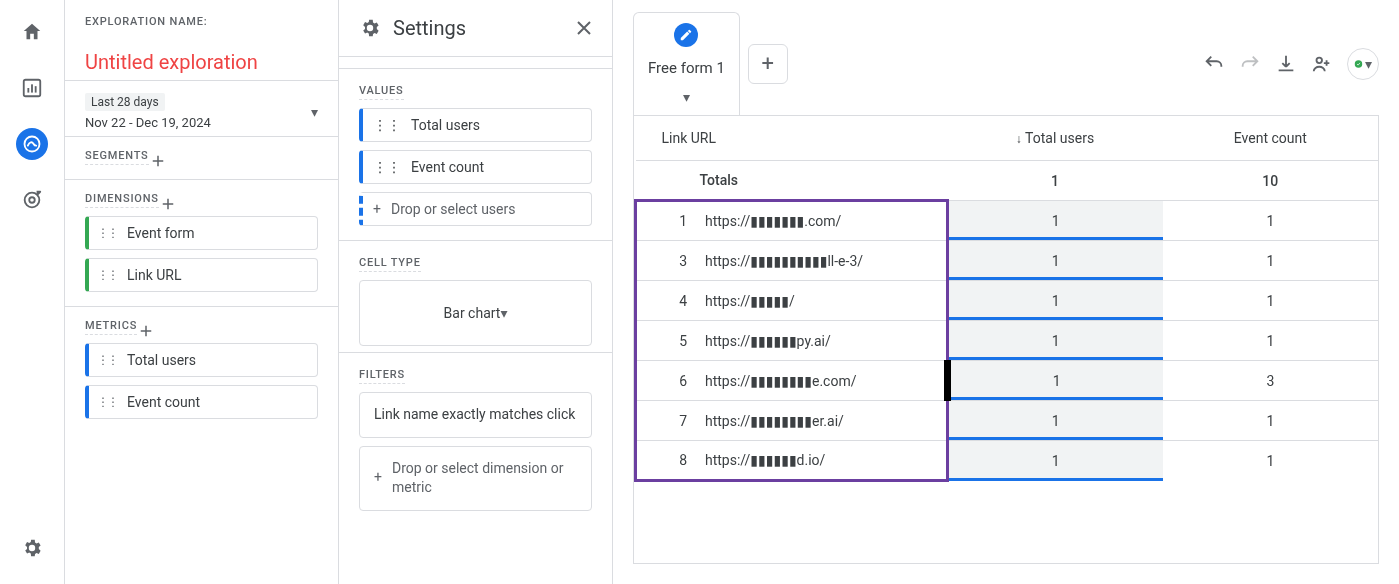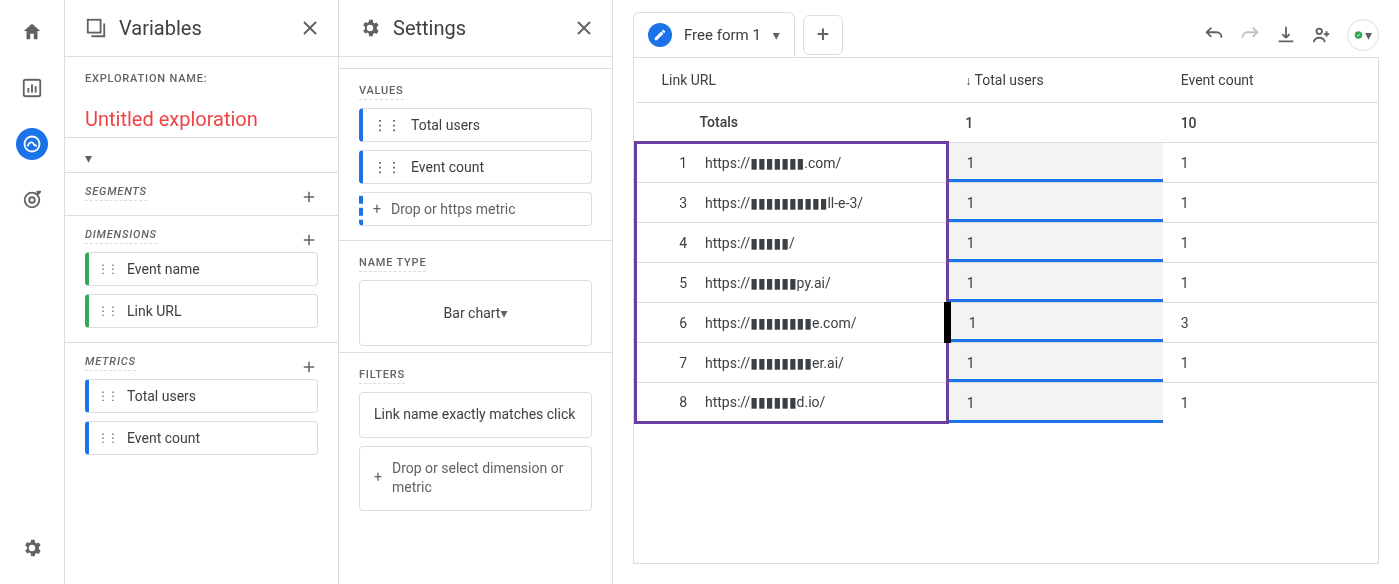--- a/index.html
+++ b/index.html
@@ -15,51 +15,51 @@
 .canvas-panel { flex: 1; border-left: 1px solid #dadce0; display: flex; flex-direction: column; }
 
 .panel-header { display: flex; align-items: center; padding: 16px 16px 16px 20px; border-bottom: 1px solid #dadce0; gap: 12px; }
 .panel-header .title { font-size: 20px; color: #3c4043; font-weight: 400; flex: 1; }
 .close-btn { width: 24px; height: 24px; color: #5f6368; cursor: pointer; }
 
 .panel-body { flex: 1; overflow-y: auto; }
 .section { padding: 12px 20px 6px 20px; border-bottom: 1px solid #dadce0; }
 .section-label { font-size: 11px; letter-spacing: 0.8px; color: #5f6368; font-weight: 500; border-bottom: 1px dashed #dadce0; display:inline-block; padding-bottom:2px; margin-bottom: 8px; }
 .section-label.no-underline { border-bottom:0; }
-.section-row { display: flex; align-items: center; justify-content: space-between; font-style: italic; }
+.section-row { display: flex; align-items: center; justify-content: flex-start; }
 .add-icon { width: 18px; height: 18px; color: #5f6368; }
 .exp-name { font-size: 20px; color: #ef4444; margin-top: 12px; }
 .date-chip { background: #f1f3f4; font-size: 12px; padding: 2px 6px; display: inline-block; border-radius: 2px; margin-bottom: 4px; }
 .date-range { font-size: 13px; color: #3c4043; }
 .date-row { display:flex; justify-content:space-between; align-items:center; }
 .caret { color:#5f6368; }
 
 .chip { border: 1px solid #dadce0; border-radius: 4px; padding: 8px 10px; display: flex; align-items: center; gap: 10px; margin-bottom: 8px; position: relative; font-size: 14px; color: #3c4043; }
 .chip .handle { color: #5f6368; font-size: 12px; letter-spacing: -2px; }
 .chip.green { border-left: 4px solid #34a853; padding-left: 8px; }
 .chip.blue { border-left: 4px solid #1a73e8; padding-left: 8px; }
 
 .settings-chip { border-left: 4px solid #1a73e8; border-top:1px solid #dadce0; border-right:1px solid #dadce0; border-bottom:1px solid #dadce0; border-radius:4px; padding:8px 10px; display:flex; align-items:center; gap:10px; margin-bottom:8px; font-size:14px; }
 .settings-chip.dashed { border-left-style:dashed; color:#5f6368; }
 .cell-select { border:1px solid #dadce0; border-radius:4px; padding:24px 12px; display:flex; justify-content:center; align-items:center; font-size:14px; color:#3c4043; }
 .filter-chip { border:1px solid #dadce0; border-radius:4px; padding:12px 14px; font-size:14px; color:#3c4043; margin-bottom:8px; line-height:1.4; }
 .dropzone { border:1px solid #dadce0; border-radius:4px; padding:12px 14px; font-size:14px; color:#5f6368; display:flex; gap:10px; align-items:center; line-height:1.4; }
 
 .canvas-toolbar { display:flex; align-items:center; padding:12px 20px 0 20px; gap:8px; }
-.tab { border:1px solid #dadce0; border-bottom:0; border-radius:6px 6px 0 0; padding:10px 14px; display:flex; align-items:center; gap:12px; background:#fff; }
+.tab { border:1px solid #dadce0; border-bottom:0; border-radius:6px 6px 0 0; padding:10px 14px; display:flex; align-items:center; gap:12px; background:#fff;flex-direction:column; }
 .tab-icon { width:24px; height:24px; border-radius:50%; background:#1a73e8; color:#fff; display:flex; align-items:center; justify-content:center; }
 .tab-name { font-size:15px; color:#3c4043; }
 .add-tab { width:40px; height:40px; border:1px solid #dadce0; border-radius:6px; display:flex; align-items:center; justify-content:center; color:#5f6368; font-size:22px; }
 .toolbar-right { margin-left:auto; display:flex; gap:14px; align-items:center; color:#5f6368; }
 .toolbar-right .icon { width:22px; height:22px; cursor:pointer; }
 .status-icon { width:32px; height:32px; border:1px solid #dadce0; border-radius:999px; display:flex; align-items:center; justify-content:center; color:#34a853; padding:0 6px; gap:2px; }
 
 .table-wrap { margin:0 20px 20px 20px; border:1px solid #dadce0; flex:1; overflow:auto; }
 table { width:100%; border-collapse:collapse; }
-th, td { text-align:left; font-size:14px; color:#3c4043; border-bottom:1px solid #dadce0; }
+th, td { text-align:center; font-size:14px; color:#3c4043; border-bottom:1px solid #dadce0; }
 th { font-weight:400; padding:14px 18px; }
 th.first { text-align:left; padding-left:26px; }
 td { padding:10px 18px; height:40px; }
 td.first { text-align:left; padding-left:26px; }
 .sort-arrow { font-size:12px; }
 .totals-row td { font-weight:500; }
 .totals-row td.first { padding-left:64px; }
 .row-num { display:inline-block; width:24px; text-align:right; margin-right:18px; color:#3c4043; }
 .bar-cell { position:relative; background:#f1f3f4; }
 .bar-cell .bar-fill { position:absolute; left:0; bottom:0; right:0; height:3px; background:#1a73e8; }
@@ -98,60 +98,52 @@
       </svg>
   </div>
   <div class="nav-item nav-bottom">
     <svg width="22" height="22" viewBox="0 0 24 24" fill="currentColor">
         <path d="M19.4 13a7.5 7.5 0 000-2l2-1.6-2-3.4-2.4 1a7.4 7.4 0 00-1.7-1L15 3h-4l-.3 2.5a7.4 7.4 0 00-1.7 1l-2.4-1-2 3.4L6.6 11a7.5 7.5 0 000 2l-2 1.6 2 3.4 2.4-1a7.4 7.4 0 001.7 1L11 21h4l.3-2.5a7.4 7.4 0 001.7-1l2.4 1 2-3.4zM12 15.5A3.5 3.5 0 1115.5 12 3.5 3.5 0 0112 15.5z"></path>
       </svg>
   </div>
 </div>
 
 <div class="panel variables-panel">
-  <div class="panel-header">
-    <svg width="22" height="22" viewBox="0 0 24 24" fill="none" stroke="#5f6368" stroke-width="2">
-        <rect x="3" y="3" width="14" height="14"></rect>
-        <path d="M7 21h14V7"></path>
-      </svg>
-    <div class="title">Variables</div>
-    <div class="close-btn">
-      <svg width="24" height="24" viewBox="0 0 24 24" stroke="currentColor" stroke-width="2">
-          <path d="M6 6l12 12M18 6L6 18"></path>
-        </svg>
-    </div>
-  </div>
   <div class="panel-body">
     <div class="section">
       <div class="section-label no-underline">EXPLORATION NAME:</div>
       <div class="exp-name">Untitled exploration</div>
     </div>
     <div class="section">
       <div class="date-row">
+        <div>
+          <div class="date-chip">Last 28 days</div>
+          <div class="date-range">Nov 22 - Dec 19, 2024</div>
+        </div>
         <span class="caret">▾</span>
       </div>
     </div>
     <div class="section">
       <div class="section-row">
         <div class="section-label">SEGMENTS</div>
         <svg class="add-icon" viewBox="0 0 24 24" stroke="currentColor" stroke-width="2">
             <path d="M12 5v14M5 12h14"></path>
           </svg>
       </div>
     </div>
     <div class="section">
       <div class="section-row">
         <div class="section-label">DIMENSIONS</div>
         <svg class="add-icon" viewBox="0 0 24 24" stroke="currentColor" stroke-width="2">
             <path d="M12 5v14M5 12h14"></path>
           </svg>
       </div>
       <div class="chip green">
           <span class="handle">⋮⋮</span>
-          <span>Event name</span>
+          <span>Event form</span>
         </div>
       <div class="chip green">
           <span class="handle">⋮⋮</span>
           <span>Link URL</span>
         </div>
     </div>
     <div class="section" style="border-bottom:0">
       <div class="section-row">
         <div class="section-label">METRICS</div>
         <svg class="add-icon" viewBox="0 0 24 24" stroke="currentColor" stroke-width="2">
@@ -189,25 +181,25 @@
       <div class="settings-chip">
           <span class="handle">⋮⋮</span>
           <span>Total users</span>
         </div>
       <div class="settings-chip">
           <span class="handle">⋮⋮</span>
           <span>Event count</span>
         </div>
       <div class="settings-chip dashed">
           <span class="plus">+</span>
-          <span>Drop or https metric</span>
-        </div>
-    </div>
-    <div class="section">
-      <div class="section-label">NAME TYPE</div>
+          <span>Drop or select users</span>
+        </div>
+    </div>
+    <div class="section">
+      <div class="section-label">CELL TYPE</div>
       <div class="cell-select">
         <span>Bar chart</span>
         <span class="caret">▾</span>
       </div>
     </div>
     <div class="section" style="border-bottom:0">
       <div class="section-label">FILTERS</div>
       <div class="filter-chip">Link name exactly matches click</div>
       <div class="dropzone">
         <span class="plus">+</span>

